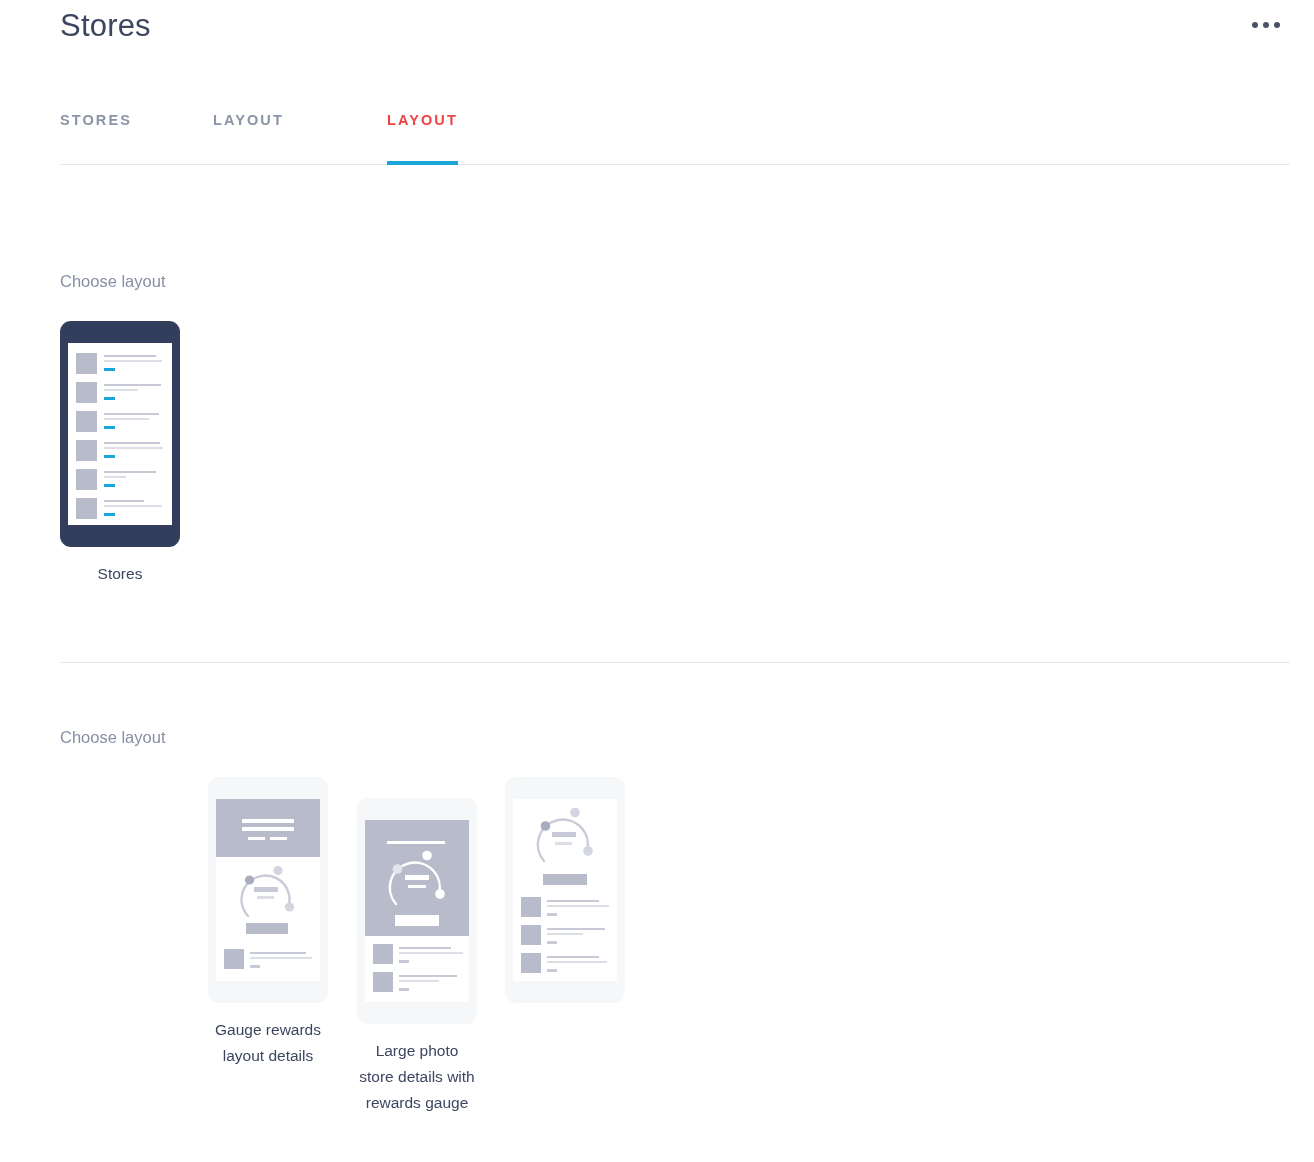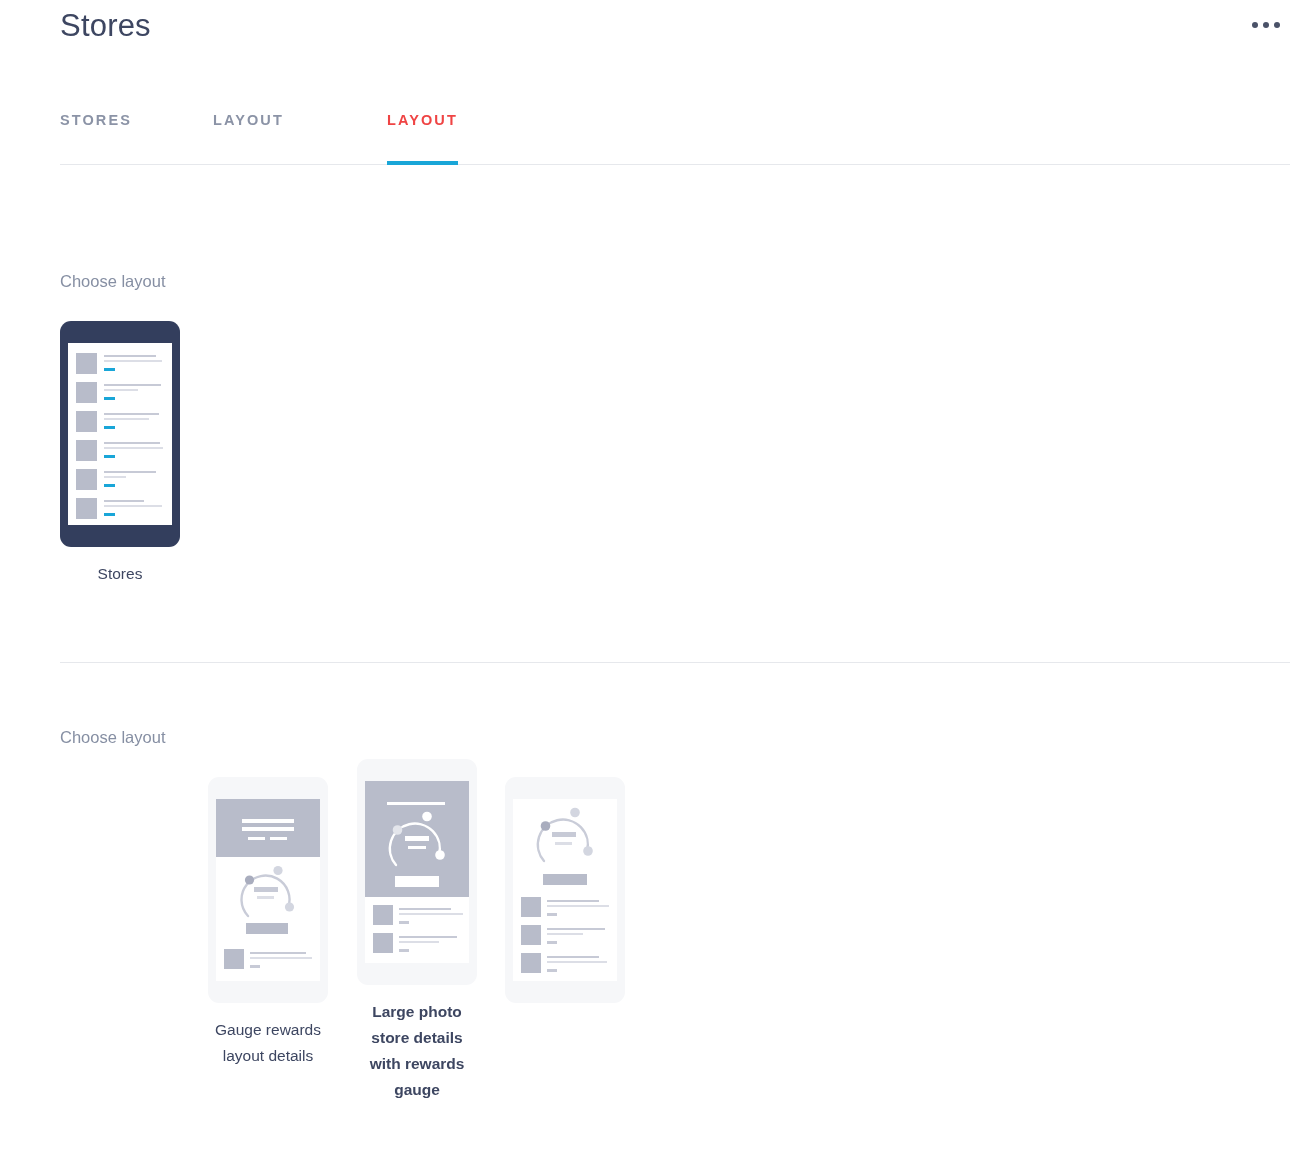--- a/index.html
+++ b/index.html
@@ -81,21 +81,21 @@
   .phone.unsel .screen { background: #ffffff; }
   .thumb-label {
     margin-top: 14px; text-align: center;
     font-size: 15.5px; line-height: 26px; color: #3d4661;
   }
   .thumb[data-idx="0"] .thumb-label { white-space: nowrap; }
 
   .t-row1 { left: 60px; top: 321px; }
   .t2-0 { left: 60px; top: 777px; }
   .t2-1 { left: 208px; top: 777px; }
-  .t2-2 { left: 357px; top: 759px; font-weight: bold; }
+  .t2-2 { left: 357px; top: 798px; }
   .t2-3 { left: 505px; top: 777px; }
 
   
   .wf { position: absolute; }
   .ln  { background: #c7cad6; height: 2px; }
   .ln-lt { background: #dcdee6; height: 2px; }
   .blk { background: #b8bcca; }
   .wln { background: #ffffff; height: 3px; }
   .wbtn { background: #ffffff; }
 

